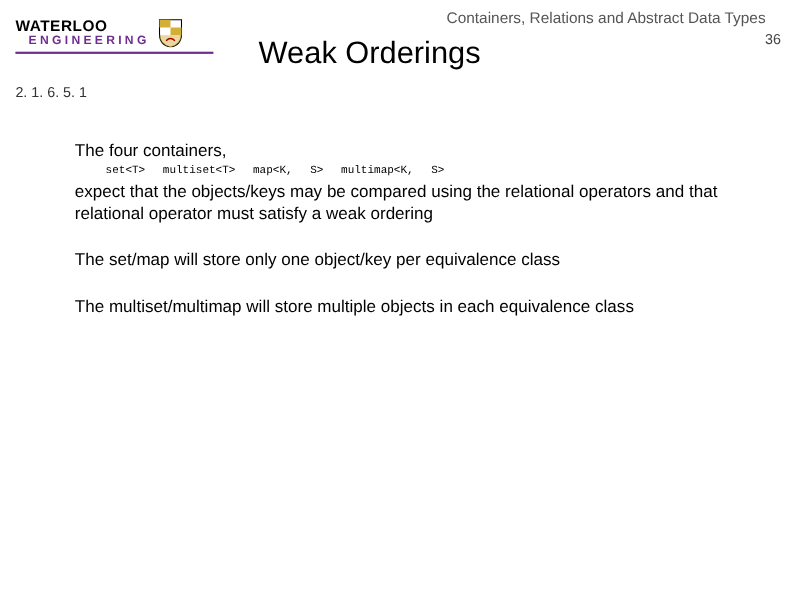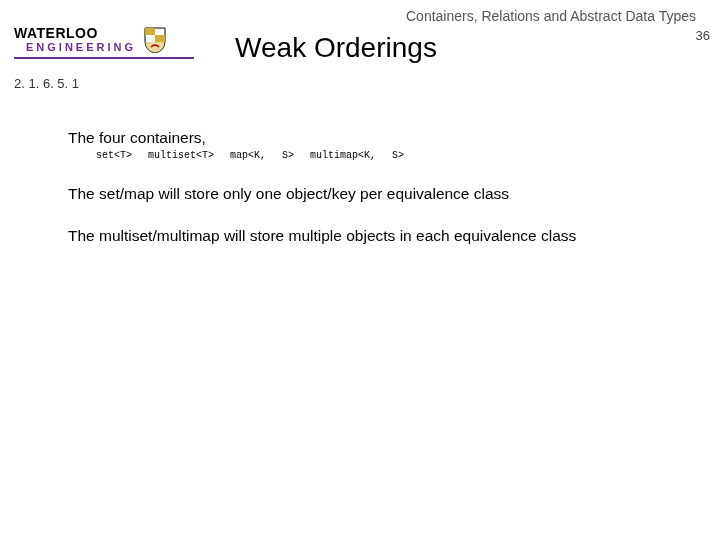--- a/index.html
+++ b/index.html
@@ -21,21 +21,21 @@
   }
   .page-number {
     position: absolute;
     top: 28px;
     right: 10px;
     font-size: 13px;
     color: #444;
   }
   .logo {
     position: absolute;
-    top: 26px;
+    top: 16px;
     left: 14px;
   }
   .logo-top {
     display: flex;
     align-items: center;
   }
   .logo-text {
     display: flex;
     flex-direction: column;
     line-height: 1;
@@ -141,18 +141,19 @@
 </div>
 
 <div class="section-num">2. 1. 6. 5. 1</div>
 
 <div class="title">Weak Orderings</div>
 
 <div class="content">
   <div class="para">
     <div>The four containers,</div>
     <div class="code-line">set&lt;T&gt;  multiset&lt;T&gt;  map&lt;K, S&gt;  multimap&lt;K, S&gt;</div>
+    <div>expect that the objects/keys may be compared using the relational operators and that relational operator must satisfy a weak ordering</div>
   </div>
   <div class="para">The set/map will store only one object/key per equivalence class</div>
   <div>
     <div>The multiset/multimap will store multiple objects in each equivalence class</div>
   </div>
 </div>
 
 </body></html>

